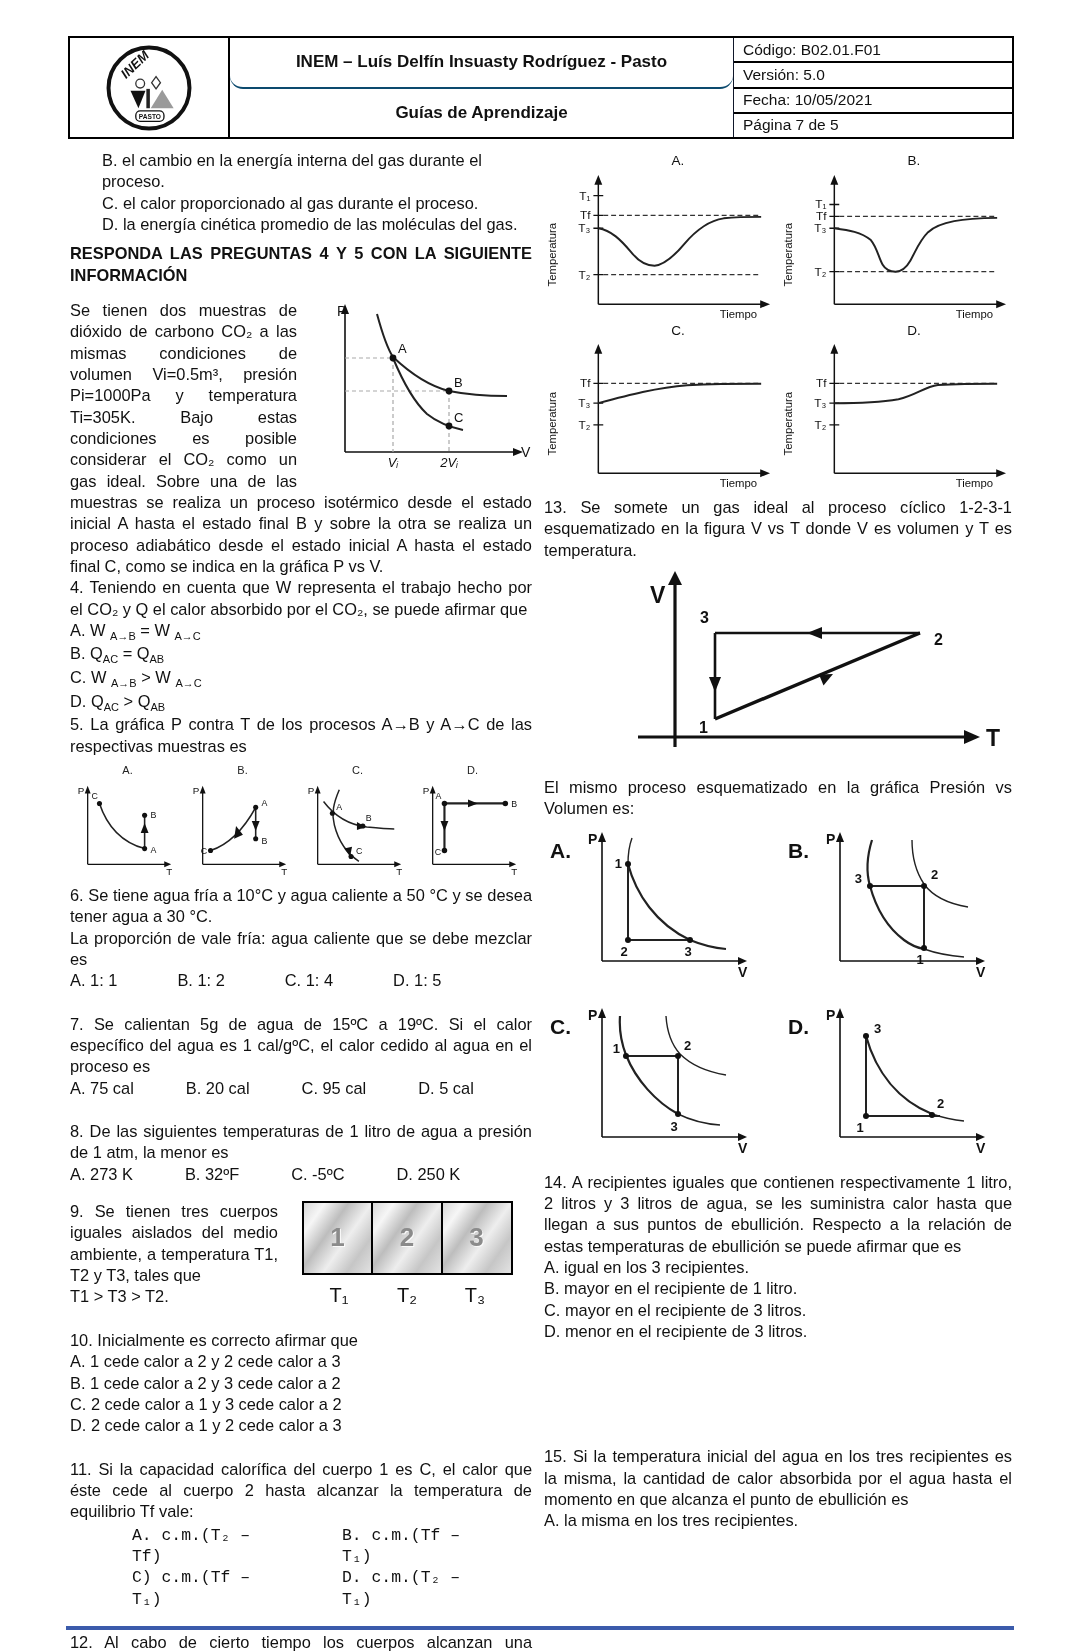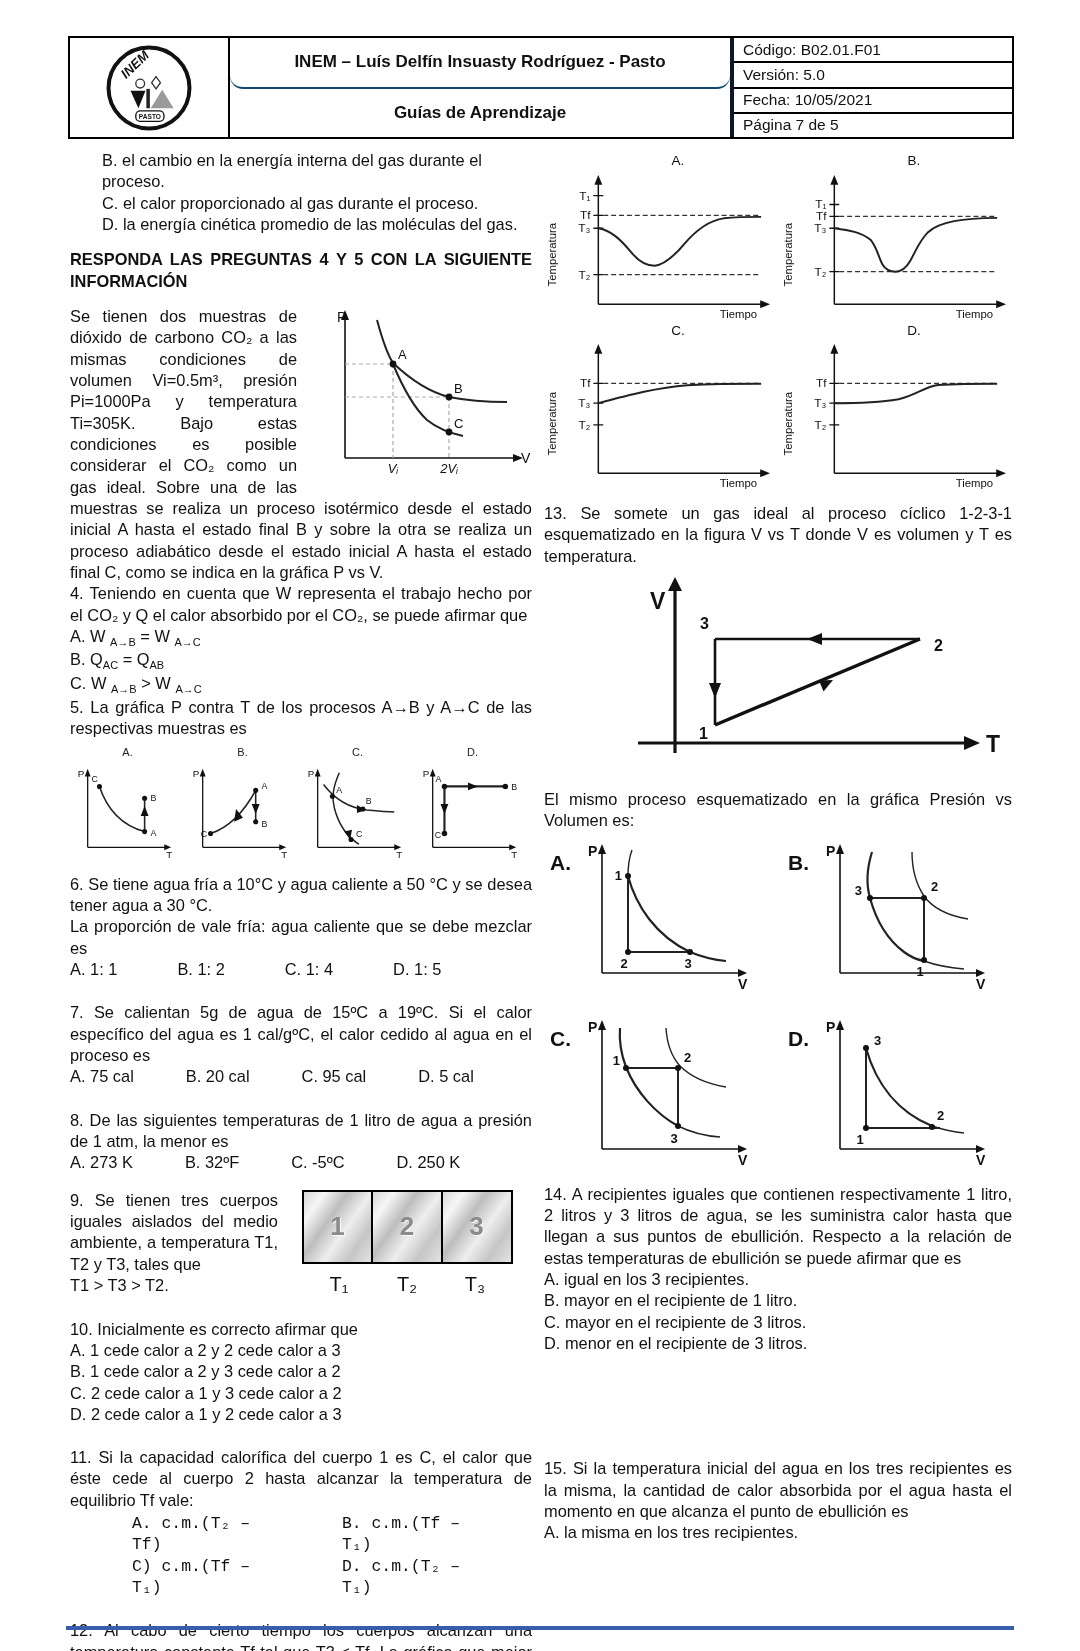--- a/index.html
+++ b/index.html
@@ -4,33 +4,33 @@
 <style>
   html,body{margin:0;padding:0;background:#dcdcdc;}
   .page{position:relative;width:1080px;height:1651px;margin:0 auto;background:#ffffff;
         font-family:"Liberation Sans",sans-serif;color:#111;overflow:hidden;}
   
   .hdr{position:absolute;left:68px;top:36px;width:942px;height:99px;border:2px solid #000;display:flex;background:#fff;}
   .hdr-logo{width:158px;border-right:2px solid #000;display:flex;align-items:center;justify-content:center;}
   .hdr-mid{flex:1;display:flex;flex-direction:column;}
   .hdr-org,.hdr-doc{height:50%;display:flex;align-items:center;justify-content:center;font-weight:700;font-size:17px;}
   .hdr-org{border-bottom:2px solid #0c4a6e;border-radius:13px;}
-  .hdr-right{width:278px;border-left:4px solid #0f172a;display:flex;flex-direction:column;font-size:15.5px;}
+  .hdr-right{width:278px;border-left:1px solid #0f172a;display:flex;flex-direction:column;font-size:15.5px;}
   .hdr-right>div{flex:1;display:flex;align-items:center;padding:0 9px;border-bottom:2px solid #000;}
   .hdr-right>div:last-child{border-bottom:none;}
   
   .col-left{position:absolute;left:70px;top:150px;width:462px;font-size:16.4px;line-height:1.3;}
   .col-right{position:absolute;left:544px;top:152px;width:468px;font-size:16.4px;line-height:1.3;}
   p{margin:0;}
   .jt{text-align:justify;}
   .bold{font-weight:700;}
   .indent{padding-left:32px;}
   sub{font-size:11px;}
   svg{display:block;}
-  svg text{font-family:"Liberation Sans",sans-serif;fill:#111;} .mt14{margin-top:14px;} .mt18{margin-top:18px;} .mt22{margin-top:22px;}
+  svg text{font-family:"Liberation Sans",sans-serif;fill:#111;} .mt14{margin-top:8px;} .mt18{margin-top:18px;} .mt22{margin-top:22px;}
   
   .introwrap{margin-top:14px;overflow:hidden;}
   .fig1{float:right;margin:0 0 4px 10px;}
   
   .g5row{display:flex;margin-top:6px;}
   .g5cell{width:115px;}
   .g5lab{text-align:center;font-size:11px;color:#222;}
   
   .optrow{display:flex;gap:20px;}
   .optrow span{margin-right:32px;}
@@ -130,20 +130,21 @@
         <text x="142" y="167" font-size="13" font-style="italic" text-anchor="middle">2Vᵢ</text>
       </svg>
       <p class="jt">Se tienen dos muestras de dióxido de carbono CO₂ a las mismas condiciones de volumen Vi=0.5m³, presión Pi=1000Pa y temperatura Ti=305K. Bajo estas condiciones es posible considerar el CO₂ como un gas ideal. Sobre una de las muestras se realiza un proceso isotérmico desde el estado inicial A hasta el estado final B y sobre la otra se realiza un proceso adiabático desde el estado inicial A hasta el estado final C, como se indica en la gráfica P vs V.</p>
     </div>
 
     <p class="jt">4. Teniendo en cuenta que W representa el trabajo hecho por el CO₂ y Q el calor absorbido por el CO₂, se puede afirmar que</p>
     <div>
       <div><span>A. W </span><sub>A→B</sub><span> = W </span><sub>A→C</sub></div>
       <div><span>B. Q</span><sub>AC</sub><span> = Q</span><sub>AB</sub></div>
       <div><span>C. W </span><sub>A→B</sub><span> &gt; W </span><sub>A→C</sub></div>
+      <div><span>D. Q</span><sub>AC</sub><span> &gt; Q</span><sub>AB</sub></div>
     </div>
 
     <p class="jt">5. La gráfica P contra T de los procesos A→B y A→C de las respectivas muestras es</p>
 
     <div class="g5row">
 
       <div class="g5cell">
         <div class="g5lab">A.</div>
         <svg width="108" height="100" viewBox="0 0 110 100">
           <g>

